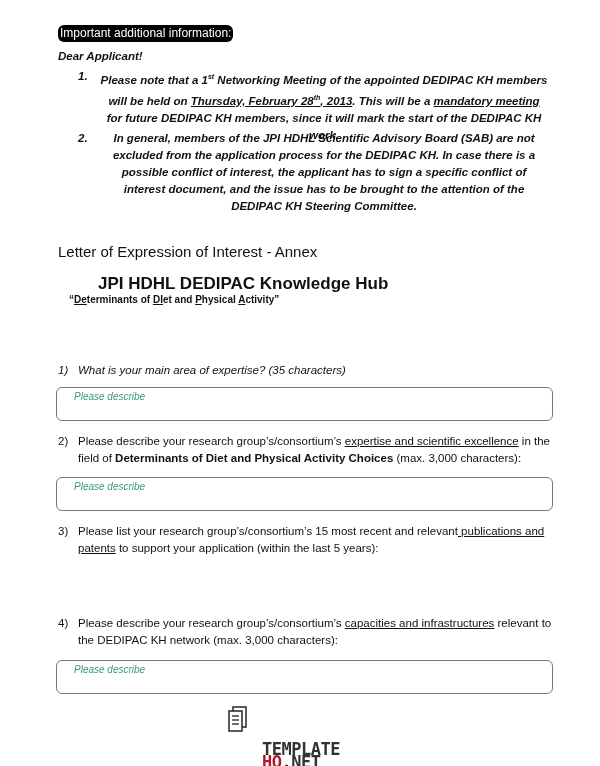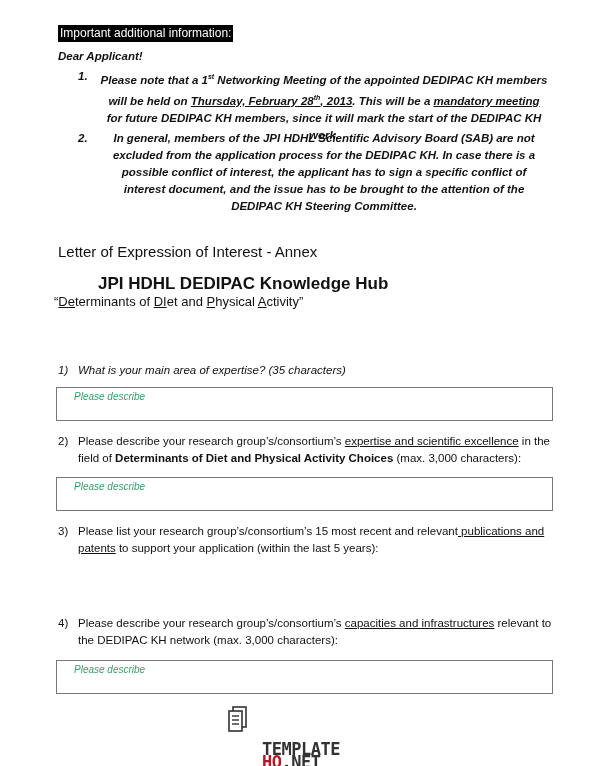--- a/index.html
+++ b/index.html
@@ -1,31 +1,31 @@
 <!DOCTYPE html>
 <html><head>
 <meta charset="utf-8">
 <style>
   html, body { margin: 0; padding: 0; background: #ffffff; }
   body { width: 600px; height: 766px; position: relative; overflow: hidden;
          font-family: "Liberation Sans", sans-serif; color: #111; }
   .page { position: absolute; left: 0; top: 0; width: 600px; height: 766px; }
-  .abs { position: absolute; }
+  .abs { position: absolute; border-radius: 6px; }
   .hdr { left: 58px; top: 25px; background: #000; color: #fff; font-size: 12px;
          padding: 1px 2px 2px 2px; line-height: 14px; }
   .it { font-style: italic; }
   .b { font-weight: bold; text-align: center; }
   .u { text-decoration: underline; }
   .small { font-size: 11.5px; line-height: 17px; }
   .dear { left: 58px; top: 48px; }
   .num { position: absolute; left: 0; }
   .item { left: 78px; width: 470px; padding-left: 22px; box-sizing: border-box; }
   .title1 { left: 58px; top: 243px; font-size: 15px; }
   .title2 { left: 58px; top: 274px; font-size: 17px; font-weight: bold; margin-left: 40px; }
-  .title3 { left: 54px; top: 294px; font-size: 13px; font-weight: normal; }
+  .title3 { left: 69px; top: 294px; font-size: 10px; font-weight: bold; }
   .note { left: 58px; top: 320px; width: 470px; color: #333; }
   .q { left: 58px; width: 500px; padding-left: 20px; box-sizing: border-box; }
   .q .qn { position: absolute; left: 0; top: 0; }
   .box { left: 56px; width: 497px; height: 34px; border: 1px solid #777;
          box-sizing: border-box; }
   .box span { position: absolute; left: 17px; top: 3px; color: #3a9a6a;
               font-style: italic; font-size: 10px; }
   .logo { left: 228px; top: 706px; width: 112px; height: 30px; }
   .logo-text { position: absolute; left: 34px; top: 0; font-family: "DejaVu Sans Mono", monospace;
                font-weight: bold; font-size: 17px; line-height: 13px; color: #333; letter-spacing: -0.5px; margin-top: 37px; }

